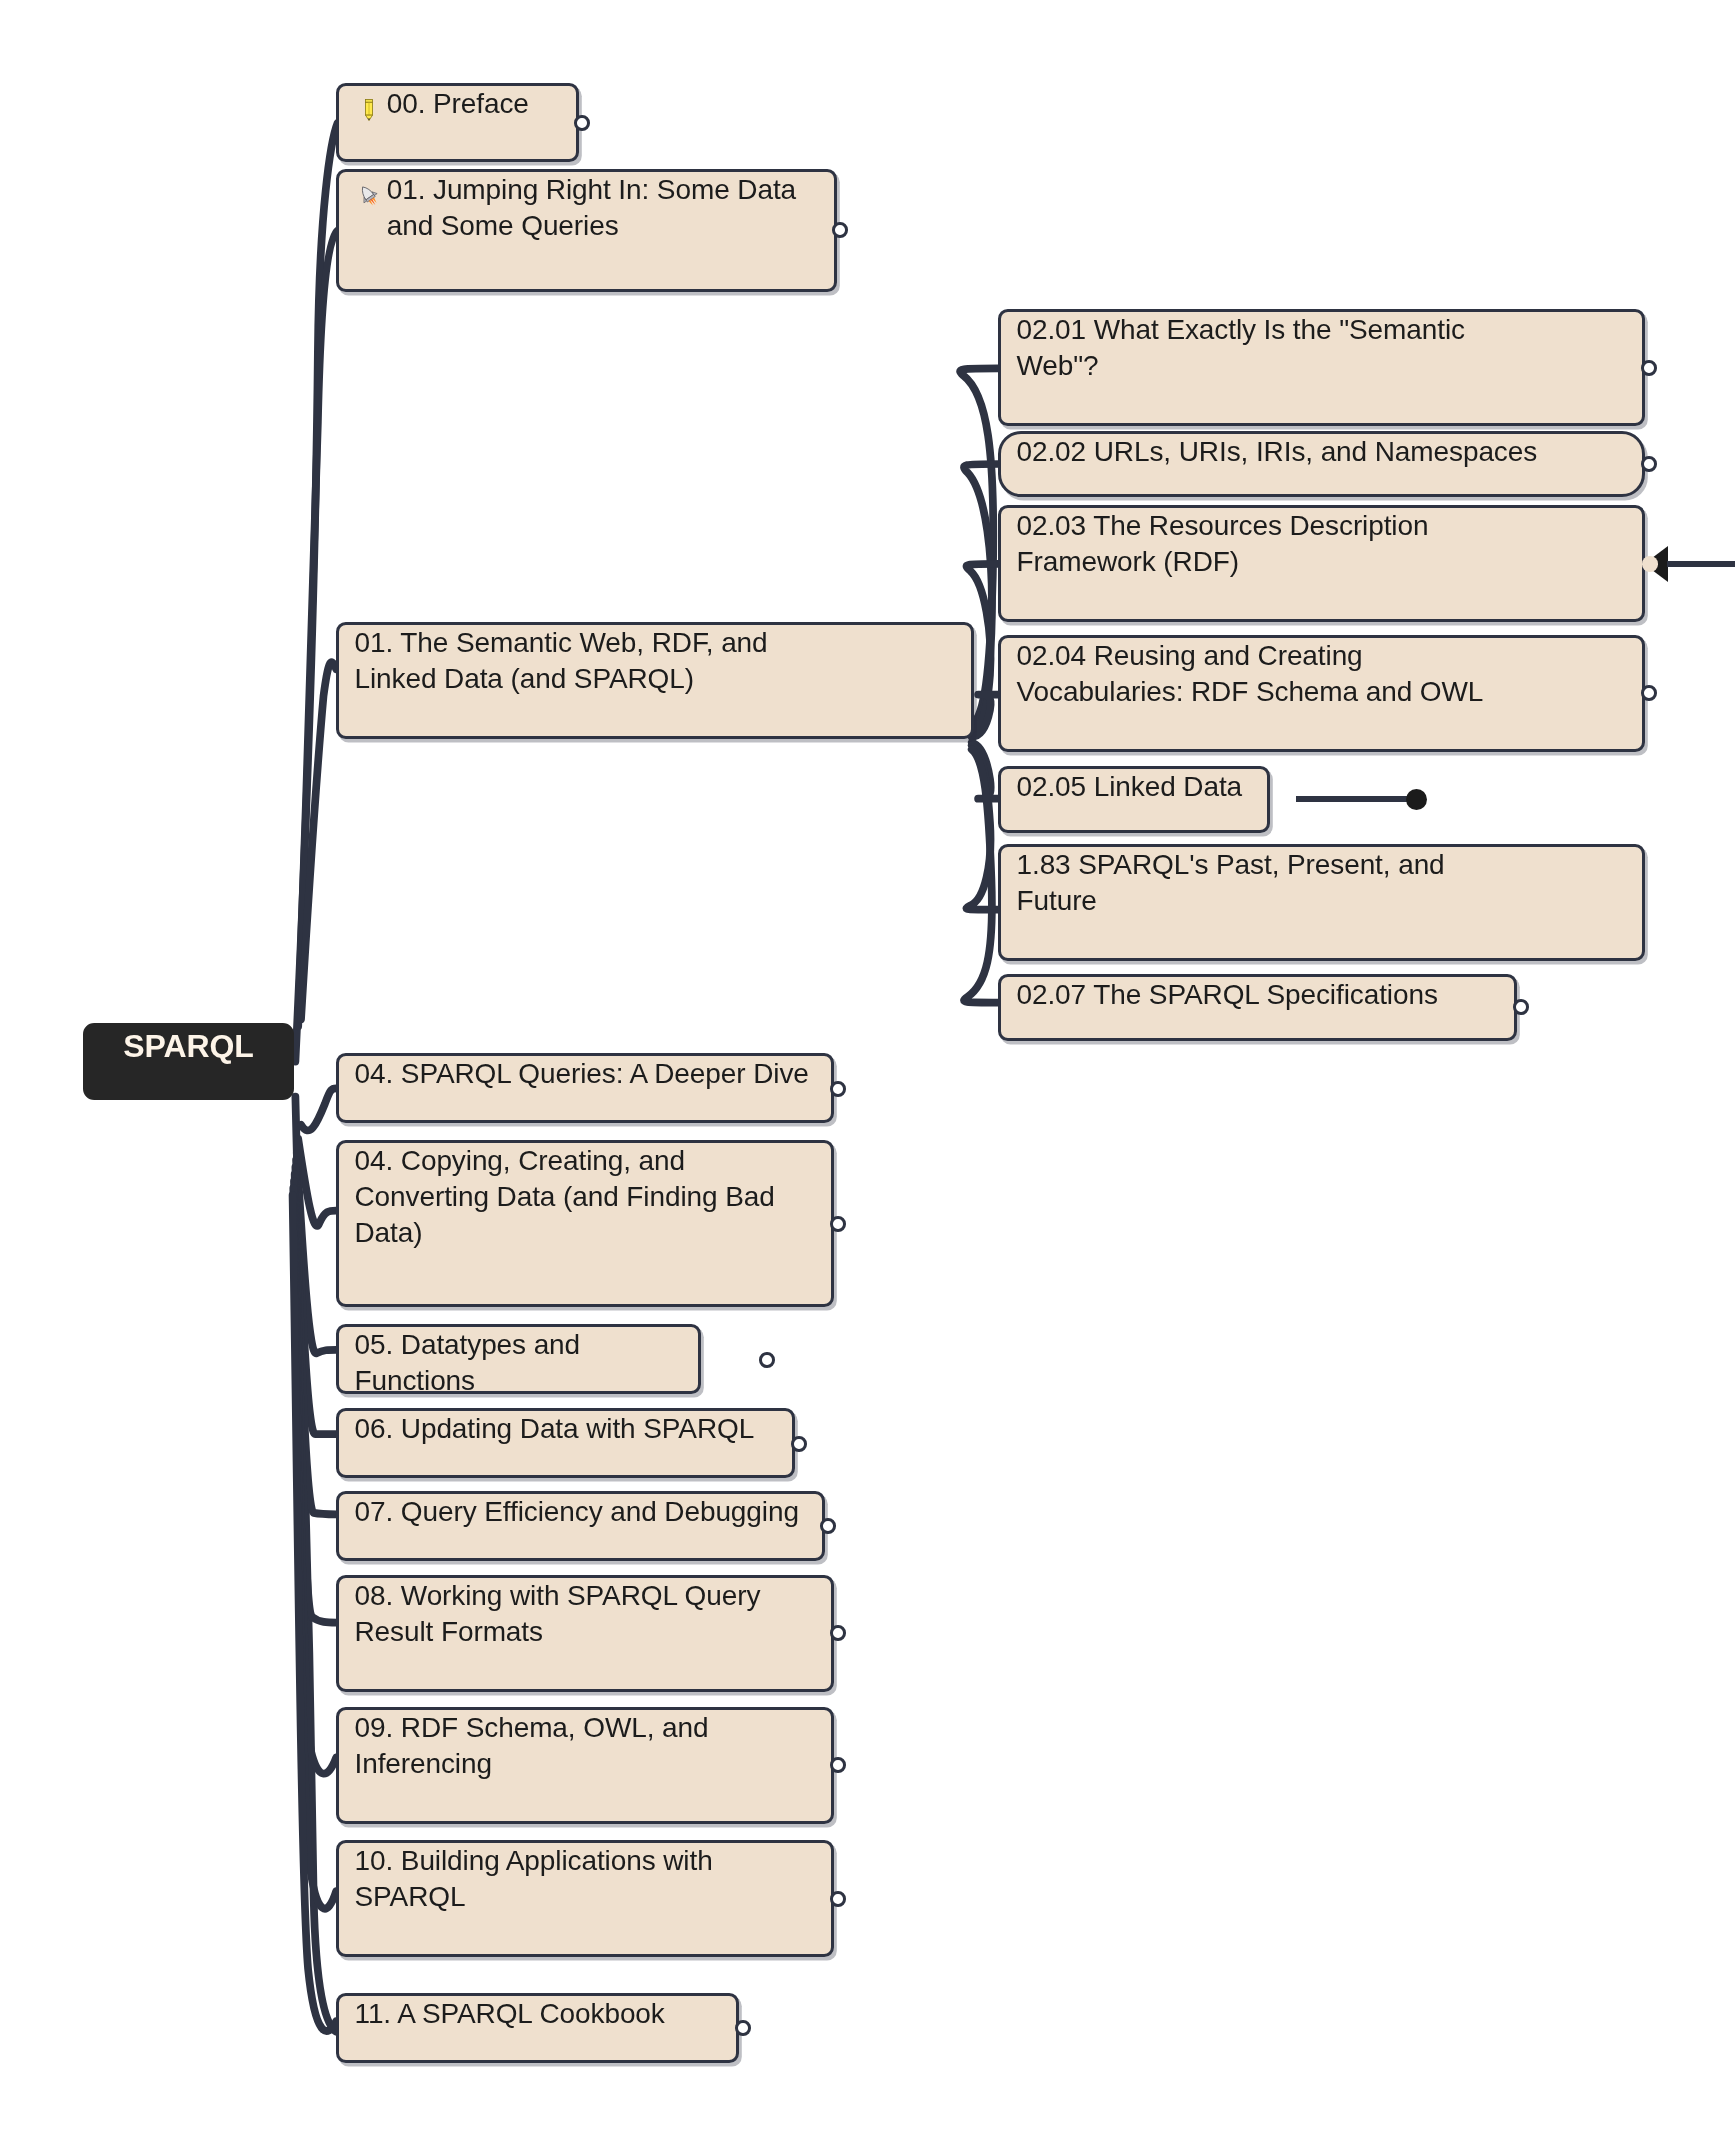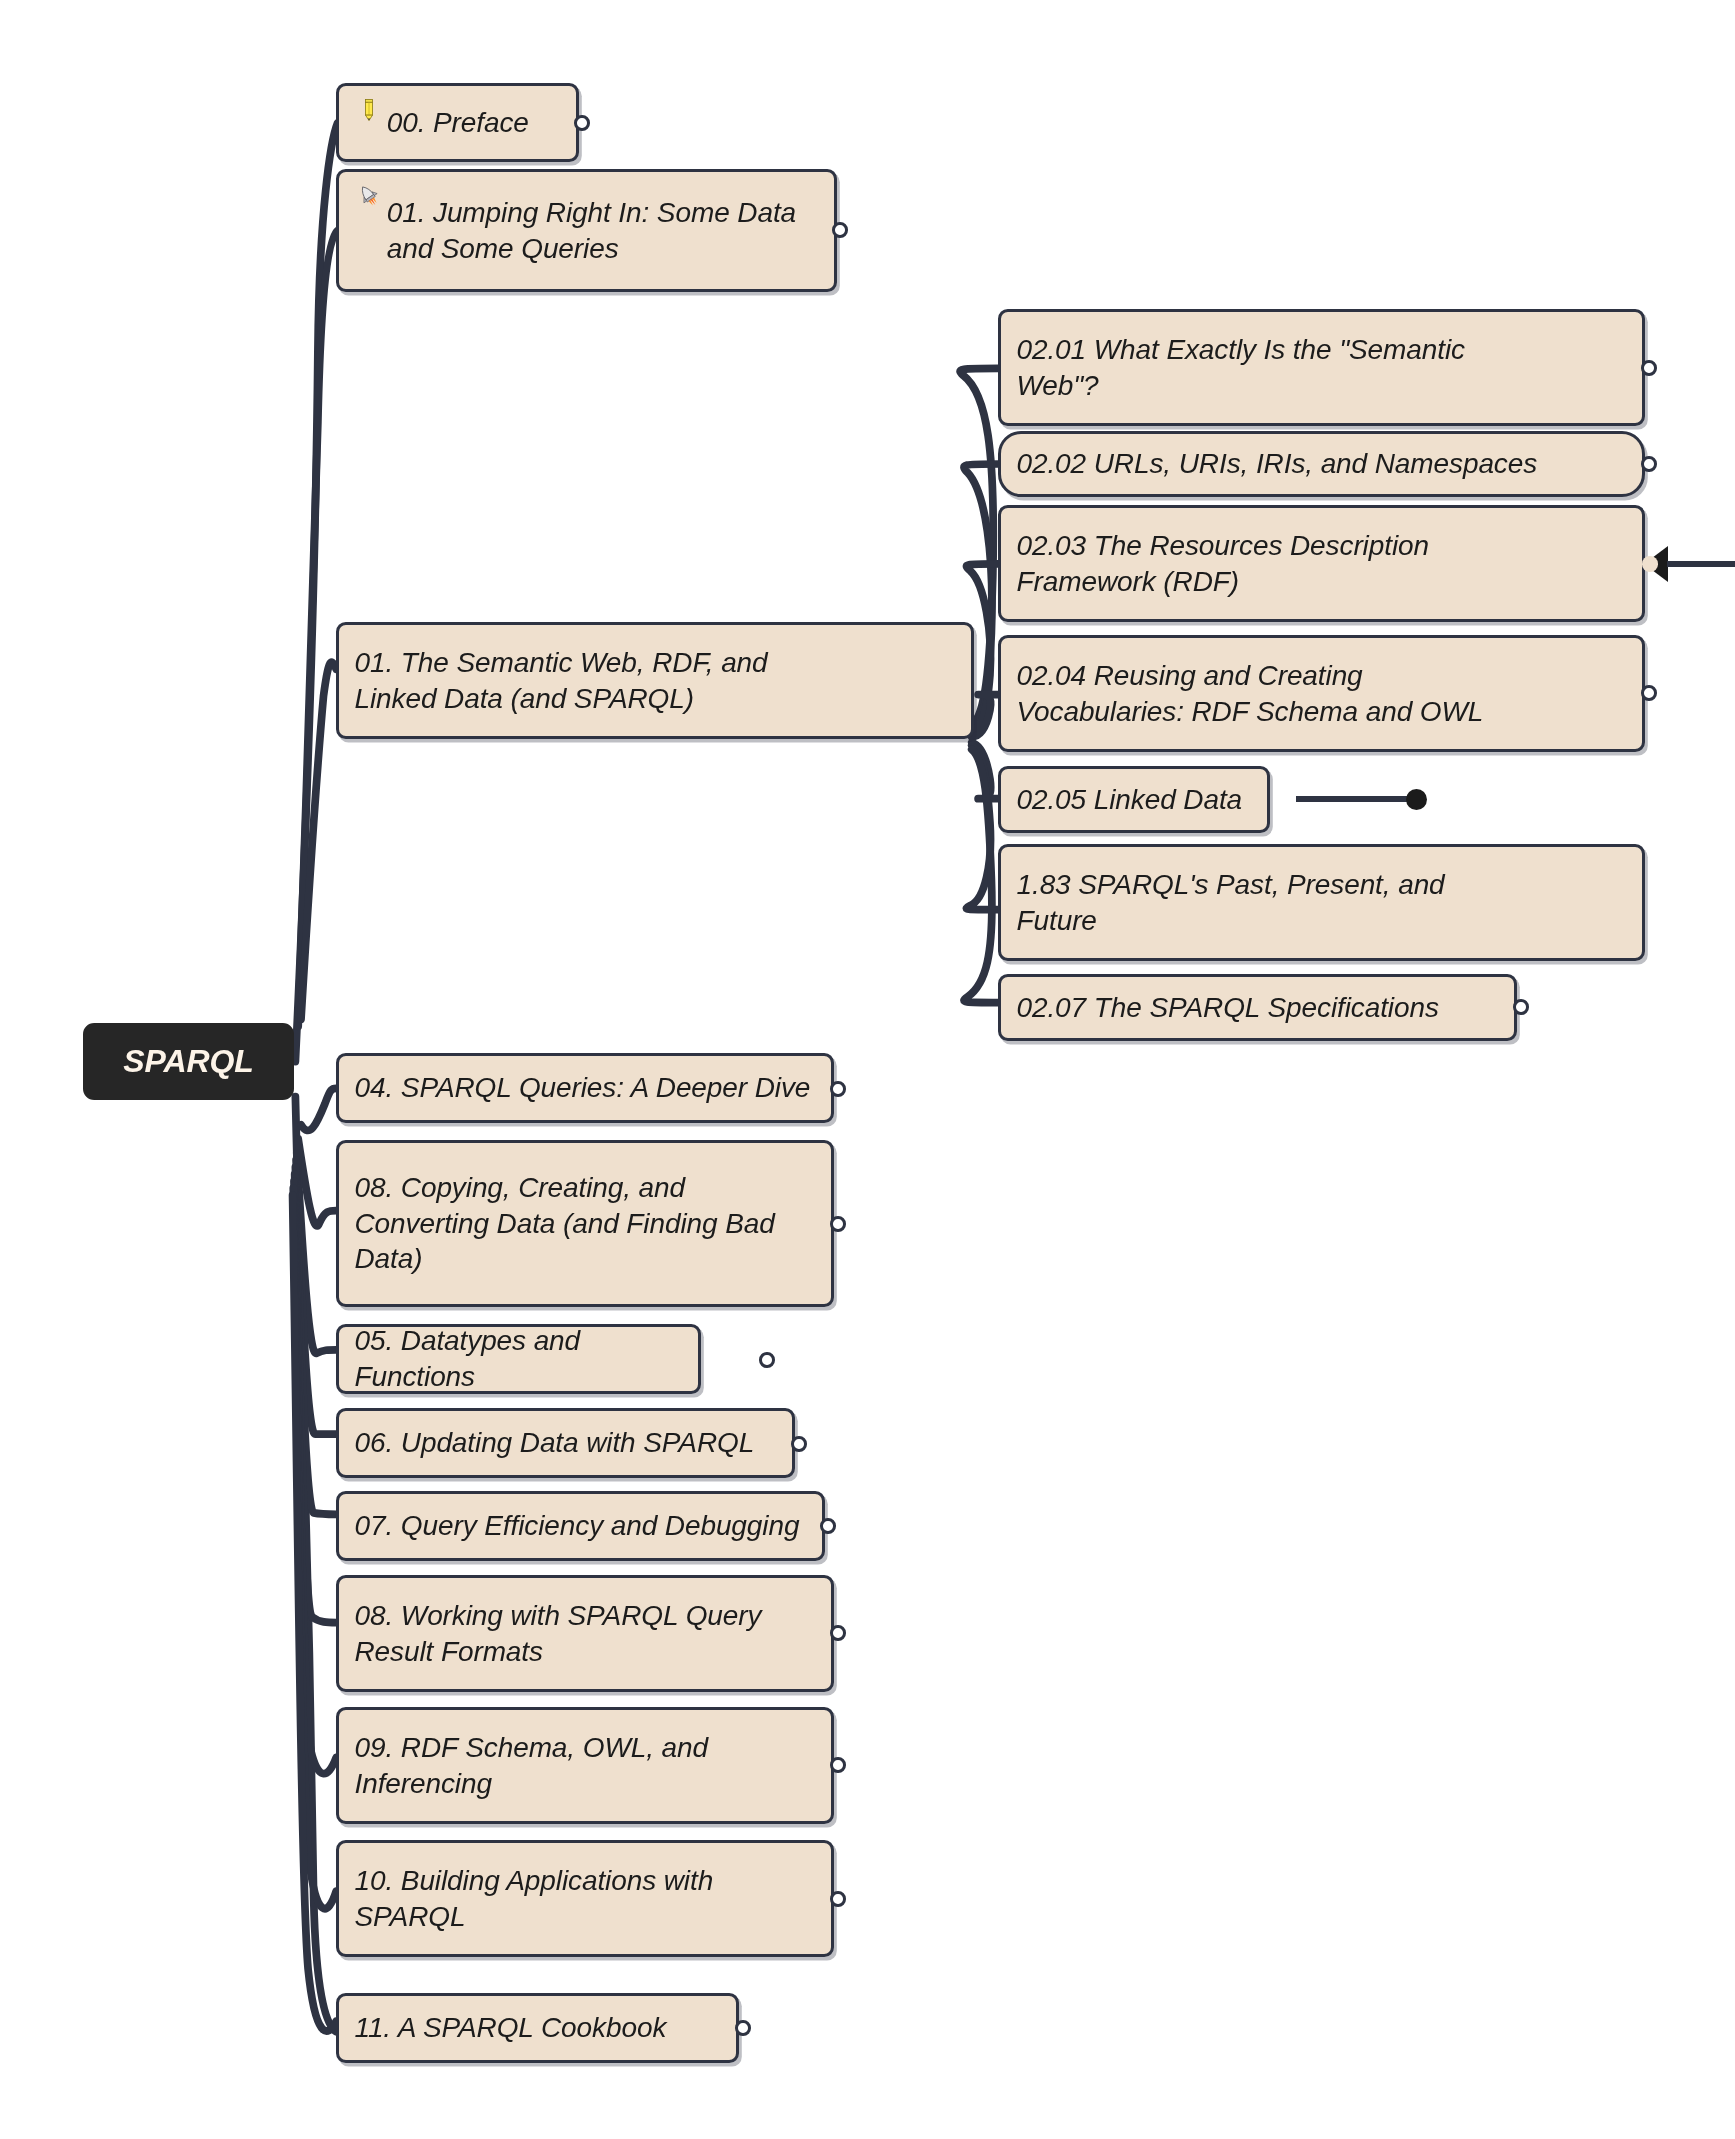--- a/index.html
+++ b/index.html
@@ -27,27 +27,26 @@
     pointer-events: none;
   }
   .node {
     position: absolute;
     box-sizing: border-box;
     background: #efe0ce;
     border: 3.5px solid #2e3342;
     border-radius: 9.8px;
     box-shadow: 2.8px 3.5px 0 rgba(40,44,58,0.30);
     display: flex;
-    align-items: center;
+    align-items: flex-start;
     padding: 0 14px 0 15.5px;
     color: #1c1c1c;
     font-size: 28px;
     line-height: 1.28;
     letter-spacing: -0.1px;
-    font-style: italic;
   }
   .node .label {
     display: block;
     white-space: pre-line;
   }
   .node .icon {
     flex: 0 0 auto;
     width: 28px;
     height: 28px;
     margin-right: 4.2px;
@@ -190,21 +189,21 @@
     <span class="label">01. The Semantic Web, RDF, and
 Linked Data (and SPARQL)</span>
   </div>
 
   <div class="node" style="left:336px; top:1053px; width:498px; height:70px;">
     <span class="label">04. SPARQL Queries: A Deeper Dive</span>
   </div>
   <div class="ring" style="left:830px; top:1081px;"></div>
 
   <div class="node" style="left:336px; top:1140px; width:498px; height:167px;">
-    <span class="label">08. Copying, Creating, and
+    <span class="label">04. Copying, Creating, and
 Converting Data (and Finding Bad
 Data)</span>
   </div>
   <div class="ring" style="left:830px; top:1216px;"></div>
 
   <div class="node" style="left:336px; top:1324px; width:365px; height:70px;">
     <span class="label">05. Datatypes and Functions</span>
   </div>
   <div class="ring" style="left:759px; top:1352px;"></div>
 

